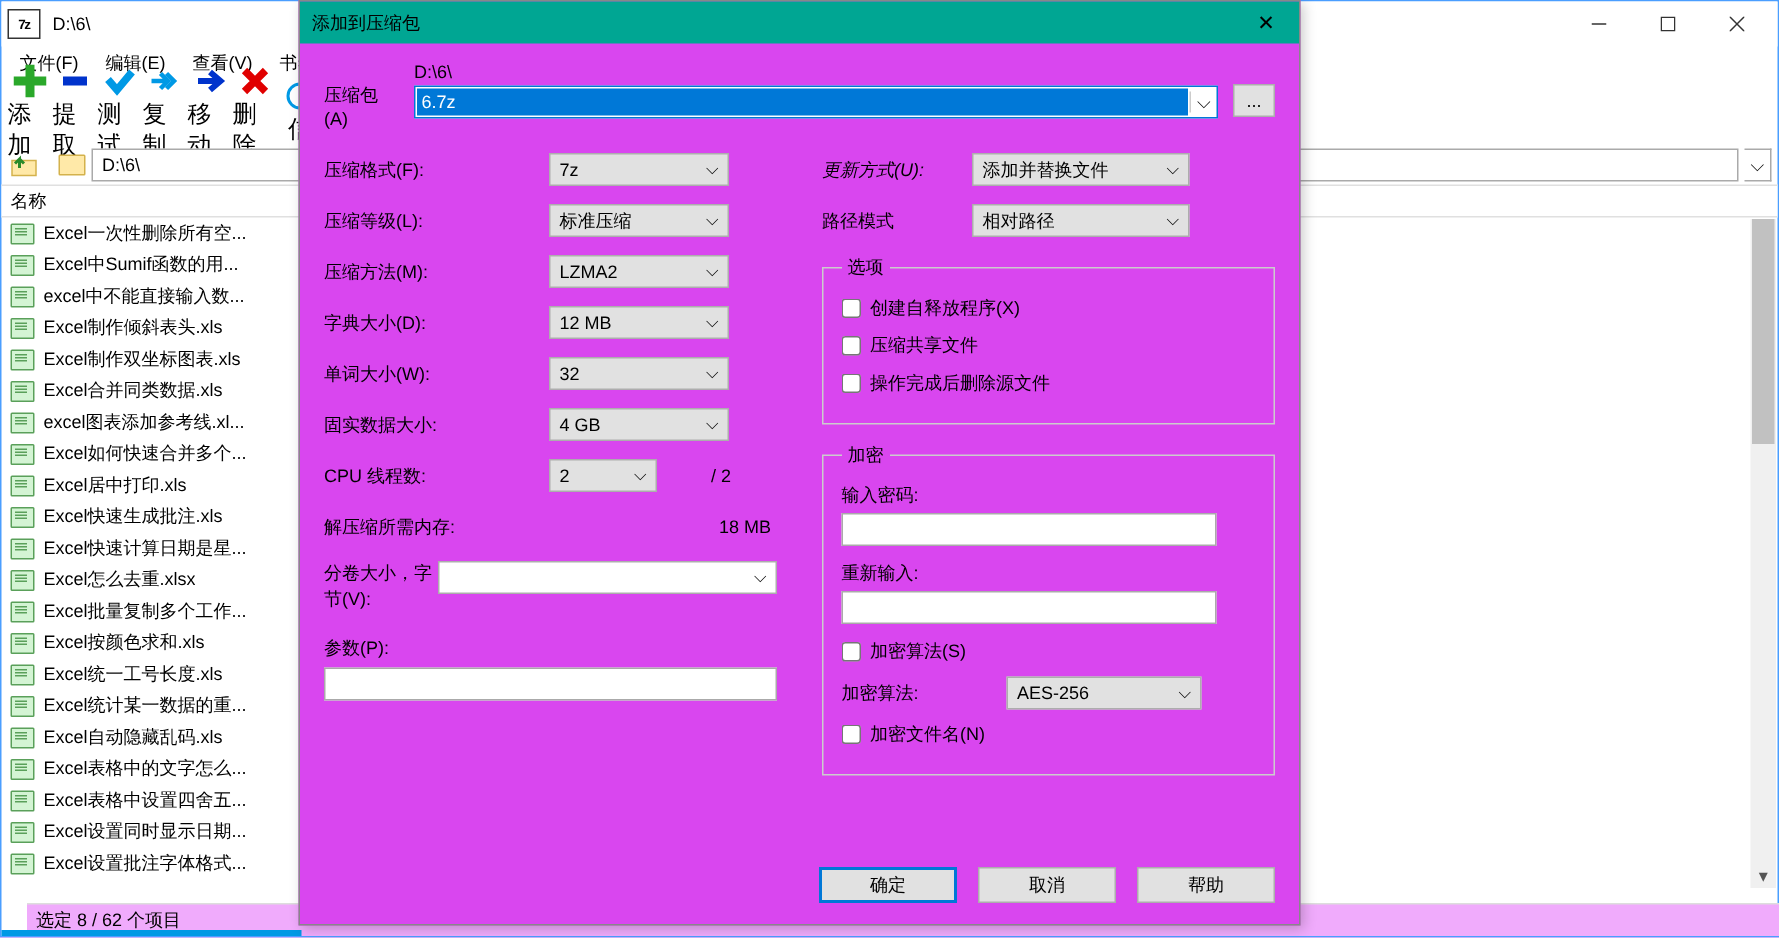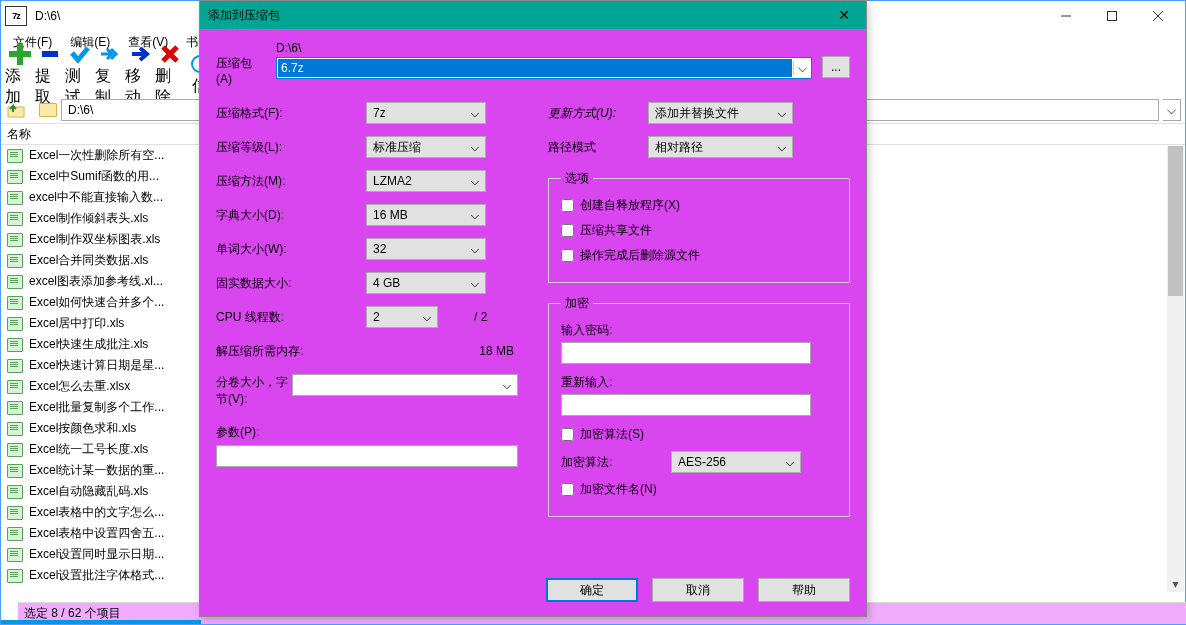--- a/index.html
+++ b/index.html
@@ -338,21 +338,21 @@
           </div>
         <div class="form-row">
             <div class="flbl">压缩方法(M):</div>
             <div class="dd-select w120">
               <span>LZMA2</span>
             </div>
           </div>
         <div class="form-row">
             <div class="flbl">字典大小(D):</div>
             <div class="dd-select w120">
-              <span>16 MB</span>
+              <span>12 MB</span>
             </div>
           </div>
         <div class="form-row">
             <div class="flbl">单词大小(W):</div>
             <div class="dd-select w120">
               <span>32</span>
             </div>
           </div>
         <div class="form-row">
             <div class="flbl">固实数据大小:</div>

